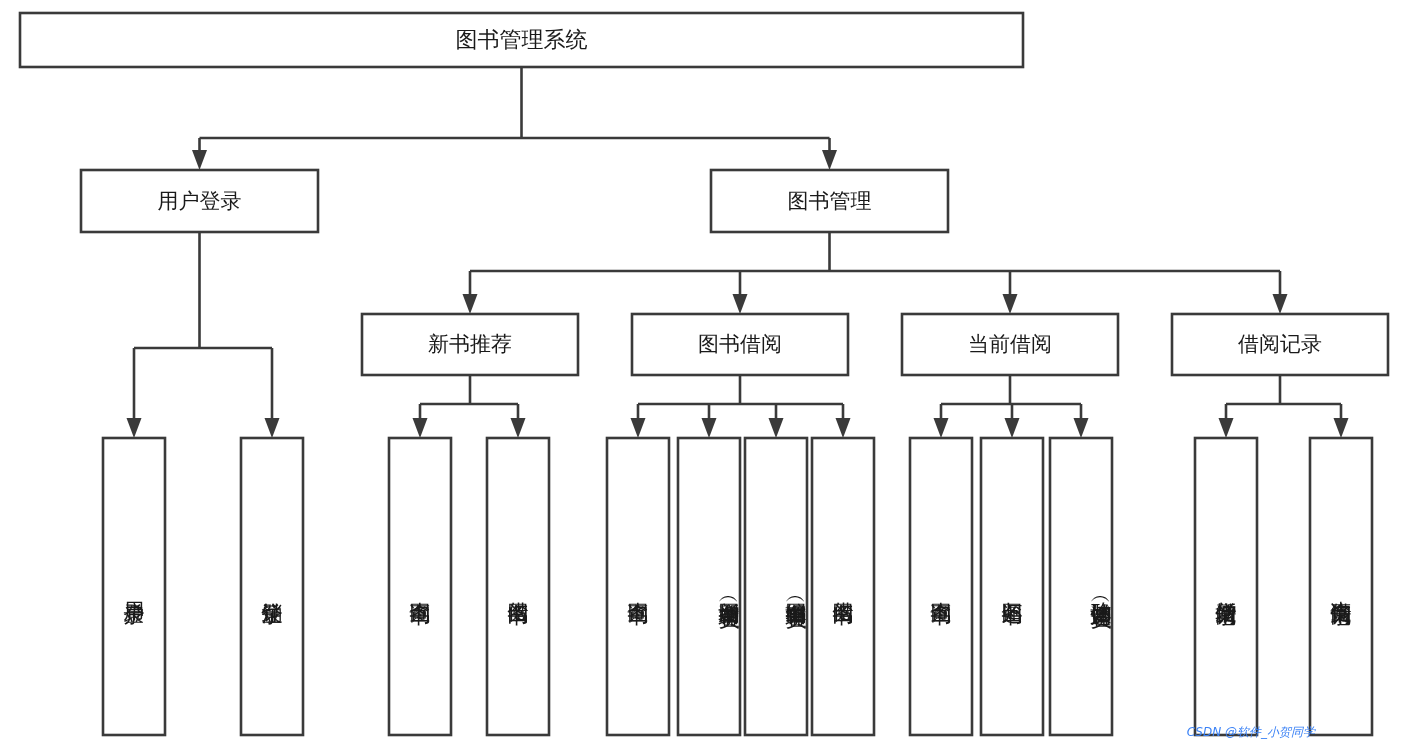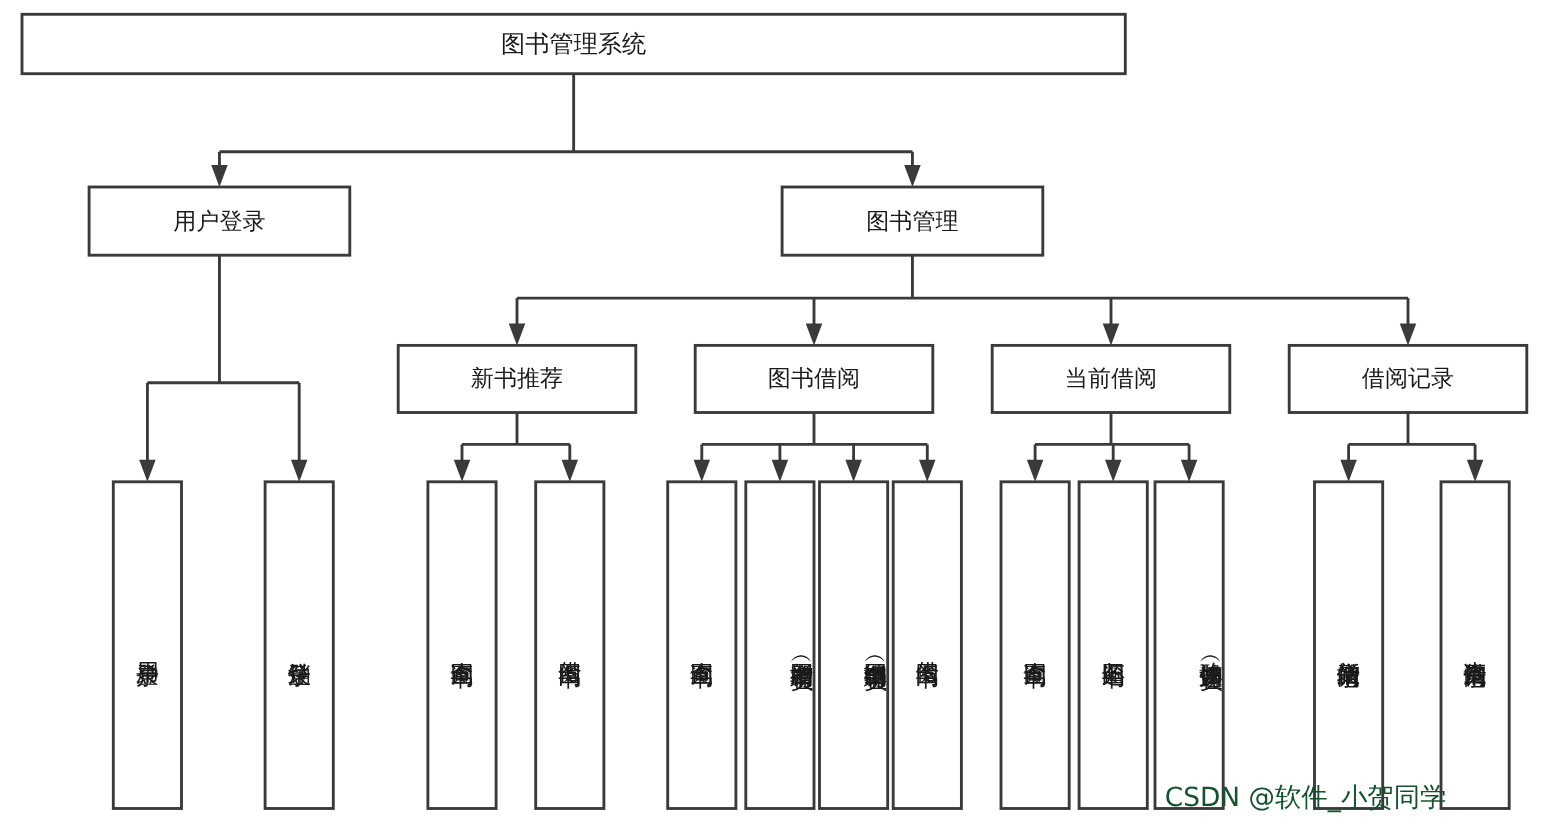--- a/index.html
+++ b/index.html
@@ -66,24 +66,25 @@
     letter-spacing: 1px;
     white-space: nowrap;
     text-align: center;
     pointer-events: none;
   }
   #watermark {
     position: absolute;
     right: 12px;
     bottom: 6px;
     font-family: "DejaVu Sans", "Liberation Sans", sans-serif;
-    font-size: 24px;
-    color: #14532d;
+    font-size: 12px;
+    color: #3b82f6;
     white-space: nowrap;
     user-select: none;
+    font-style: italic;
   }
 </style>
 </head>
 <body>
 
 <div id="diagram-root">
 
   <svg class="flow" viewBox="0 0 1405 747">
     <defs>
       <marker id="arrow" markerWidth="10" markerHeight="11" refX="0.5" refY="5.5" orient="auto" markerUnits="userSpaceOnUse">

